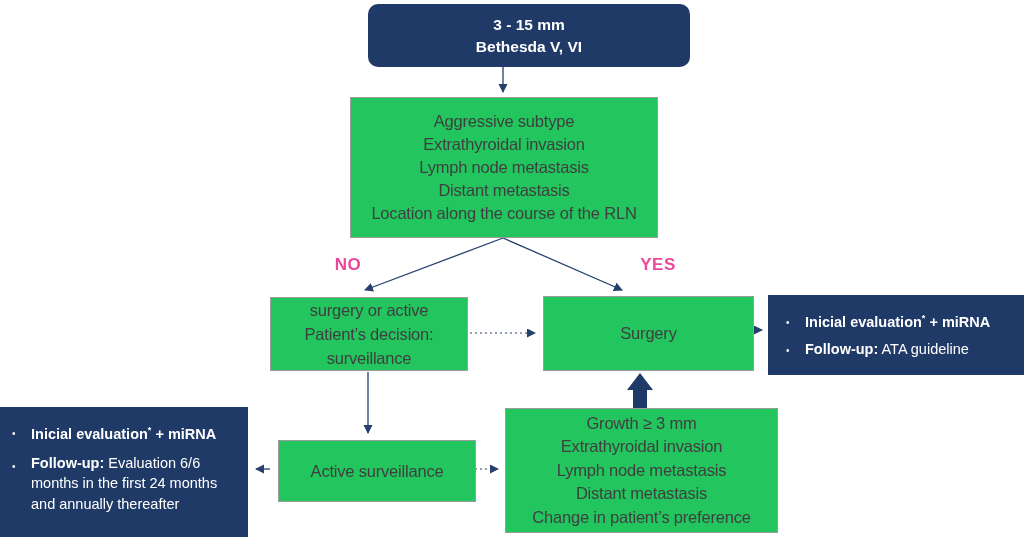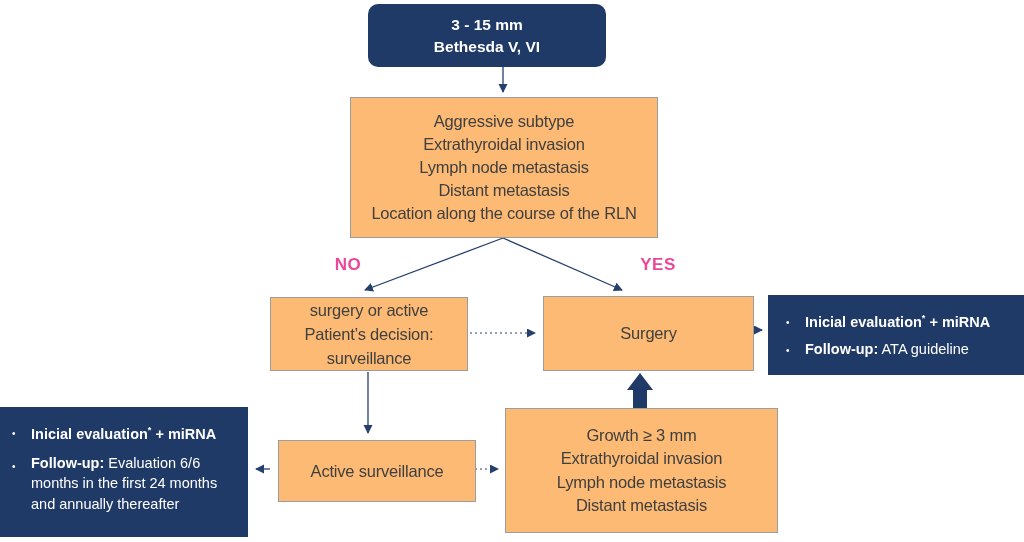--- a/index.html
+++ b/index.html
@@ -2,30 +2,30 @@
 <html style="--navy: #203a68; --line: #26406e;"><head>
 <meta charset="utf-8">
 <style>
   :root { --navy:#203a68; --line:#26406e; --txt:#3f3f3f; --border:#9c9c9c; }
   html,body { margin:0; padding:0; background:#fff; }
   #stage {
     position:relative; width:1024px; height:542px; background:#ffffff;
     font-family:"Liberation Sans", sans-serif; overflow:hidden;
   }
   .box {
-    position:absolute; background:#fdba74; border:1px solid var(--border);
+    position:absolute; background:#22c55e; border:1px solid var(--border);
     color:var(--txt); display:flex; flex-direction:column; align-items:center;
     justify-content:center; text-align:center; font-size:16.5px; line-height:23px;
     letter-spacing:-0.2px; box-sizing:border-box;
   }
   .navybox {
     position:absolute; background:var(--navy); color:#fff; box-sizing:border-box;
   }
   #top-box {
-    left:368px; top:4px; width:238px; height:63px; border-radius:10px;
+    left:368px; top:4px; width:322px; height:63px; border-radius:10px;
     display:flex; flex-direction:column; align-items:center; justify-content:center;
     font-weight:bold; font-size:15.5px; line-height:22px; text-align:left;
   }
   #criteria-box { left:350px; top:97px; width:308px; height:141px; }
   #patients-box { left:270px; top:297px; width:198px; height:74px; line-height:24px; }
   #surgery-box  { left:543px; top:296px; width:211px; height:75px; }
   #active-box   { left:278px; top:440px; width:198px; height:62px;align-items:center; }
   #growth-box   { left:505px; top:408px; width:273px; height:125px; line-height:23.5px;text-align:center; }
   .branch-label {
     position:absolute; font-weight:bold; font-size:17px; color:#ec4899;
@@ -120,15 +120,16 @@
       <span class="bullet">•</span>
       <span class="bt"><b>Follow-up:</b><span> Evaluation 6/6 months in the first 24 months and annually thereafter</span></span>
     </div>
   </div>
 
   <div class="box" id="growth-box">
     <div>Growth ≥ 3 mm</div>
     <div>Extrathyroidal invasion</div>
     <div>Lymph node metastasis</div>
     <div>Distant metastasis</div>
+    <div>Change in patient’s preference</div>
   </div>
 
 </div>
 
 </body></html>

